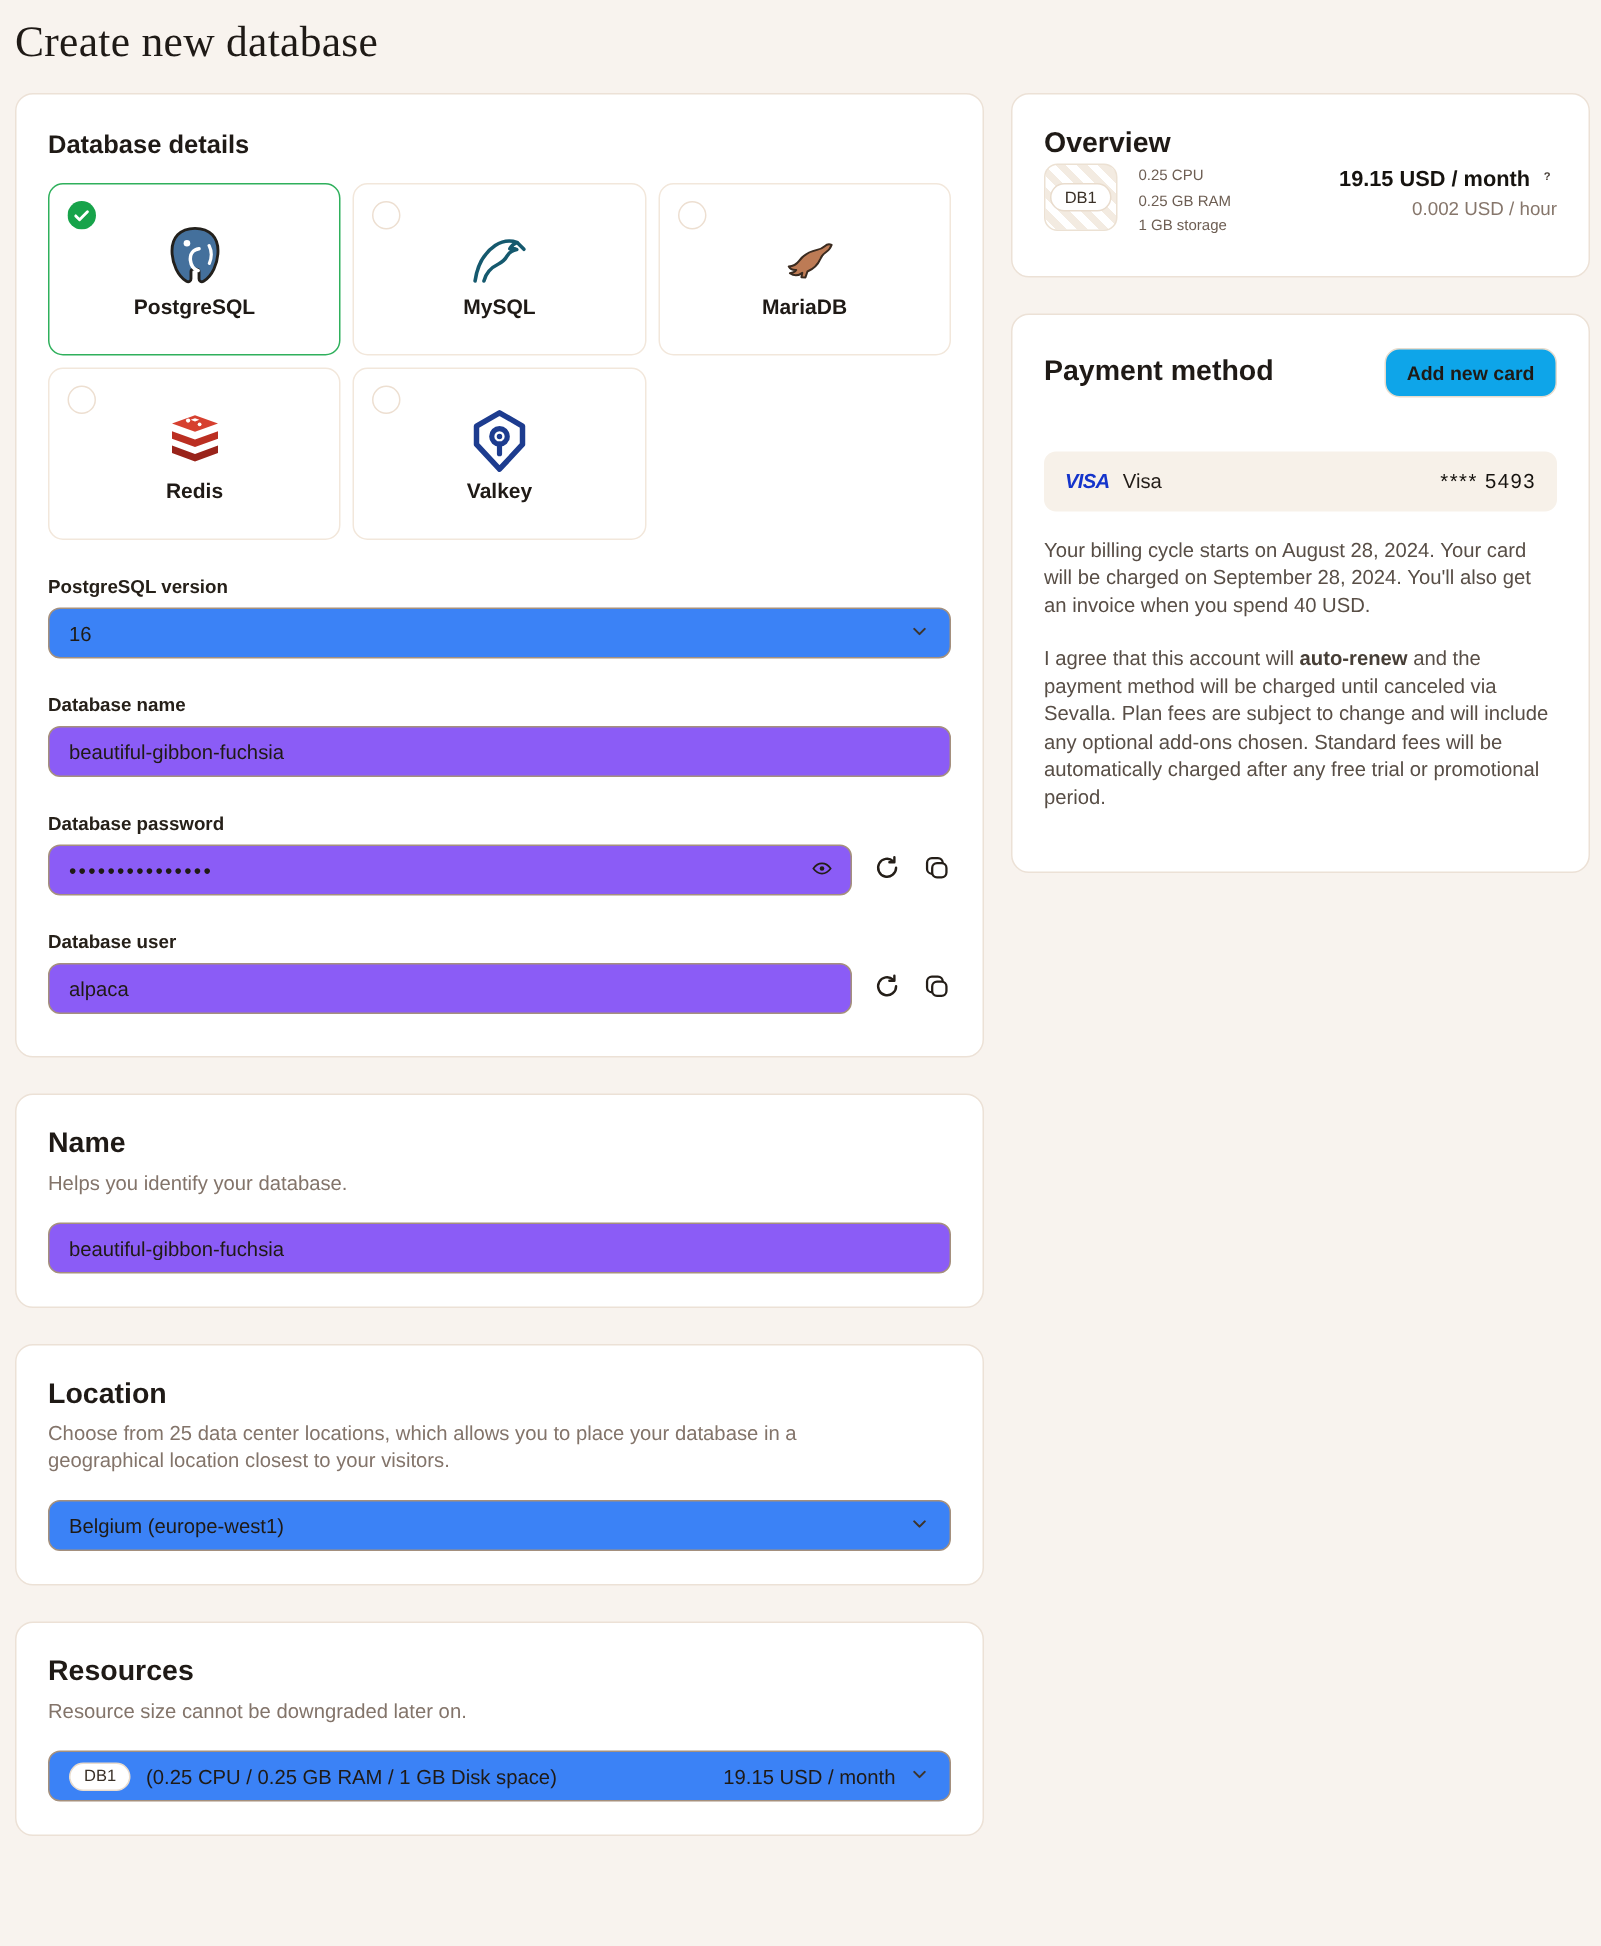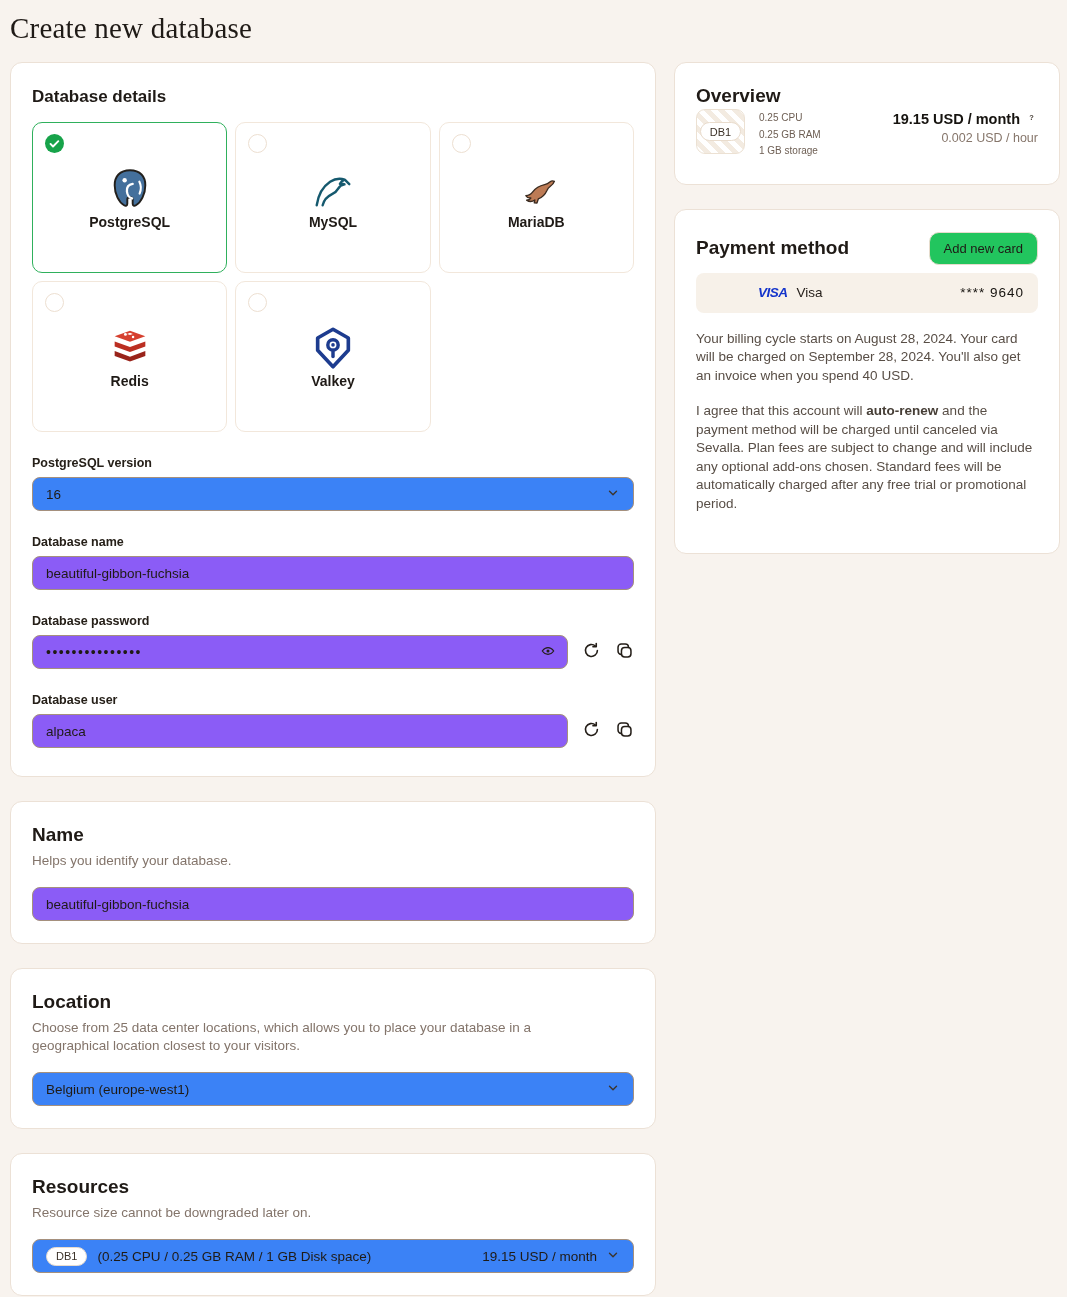--- a/index.html
+++ b/index.html
@@ -39,21 +39,21 @@
   .card-desc { margin:0 0 17px; color:#83746a; font-size:13.5px; line-height:18px; max-width:520px; }
 
   .type-grid {
     display:grid;
     grid-template-columns:repeat(3, 1fr);
     gap:8px;
     margin-bottom:24px;
   }
   .tile {
     position:relative;
-    height:151px;
+    height:115px;
     border:1px solid #f2e7db;
     border-radius:10px;
     display:flex; flex-direction:column;
     align-items:center; justify-content:center;
     cursor:pointer;
     background:#fff;
   }
   .tile.selected { border:1px solid #2fb05c; }
   .tile .state { position:absolute; top:11px; left:12px; width:19px; height:19px; }
   .radio-circle {
@@ -119,33 +119,33 @@
     display:flex; align-items:center; justify-content:center;
     flex:0 0 49px;
   }
   .specs { margin-left:14px; font-size:10px; color:#6d5e53; line-height:16.5px; padding-top:1px; }
   .price-block { margin-left:auto; text-align:right; padding-top:2px; }
   .price-month { font-weight:700; font-size:14.5px; color:#16130f; display:flex; align-items:center; gap:5px; justify-content:flex-end; }
   .price-hour { font-size:12.5px; color:#86766b; margin-top:4px; }
 
   
   .payment-card { padding:22px 21px 40px; margin-top:23px; }
-  .payment-head { display:flex; align-items:center; justify-content:space-between; margin-bottom:8px; }
+  .payment-head { display:flex; align-items:center; justify-content:space-between; margin-bottom:36px; }
   .add-card-btn {
-    background:#22c55e; border:1px solid #e7dccd; border-radius:10px;
+    background:#0ea5e9; border:1px solid #e7dccd; border-radius:10px;
     font-family:"Liberation Sans", sans-serif;
-    font-size:13px; font-weight:400; color:#1f1a16;
+    font-size:13px; font-weight:700; color:#1f1a16;
     padding:8px 14px; cursor:pointer;
   }
   .visa-row {
     background:#f7f1e9; border-radius:8px; height:40px;
     display:flex; align-items:center; justify-content:space-between;
     padding:0 14px;
   }
-  .visa-left { display:flex; align-items:center; gap:9px;margin-left:48px; }
+  .visa-left { display:flex; align-items:center; gap:9px; }
   .visa-mark {
     font-style:italic; font-weight:700; font-size:13.5px;
     color:#1434cb; letter-spacing:-0.5px;
   }
   .card-last4 { font-size:13.5px; color:#16130f; letter-spacing:1px; }
   .pay-text { margin:17px 0 0; color:#584e46; font-size:13.5px; line-height:18.5px; }
   .pay-text b { color:#463e36; }
 </style>
 </head>
 <body>
@@ -386,21 +386,21 @@
         <div class="payment-head">
           <h2 class="card-heading" style="margin:0;">Payment method</h2>
           <button class="add-card-btn">Add new card</button>
         </div>
 
         <div class="visa-row">
           <span class="visa-left">
             <span class="visa-mark">VISA</span>
             <span>Visa</span>
           </span>
-          <span class="card-last4">**** 9640</span>
+          <span class="card-last4">**** 5493</span>
         </div>
 
         <p class="pay-text">Your billing cycle starts on August 28, 2024. Your card will be charged on September 28, 2024. You'll also get an invoice when you spend 40 USD.</p>
 
         <p class="pay-text"><span>I agree that this account will </span><b>auto-renew</b><span> and the payment method will be charged until canceled via Sevalla. Plan fees are subject to change and will include any optional add-ons chosen. Standard fees will be automatically charged after any free trial or promotional period.</span></p>
       </div>
     </div>
   </div>
 </div>
 

